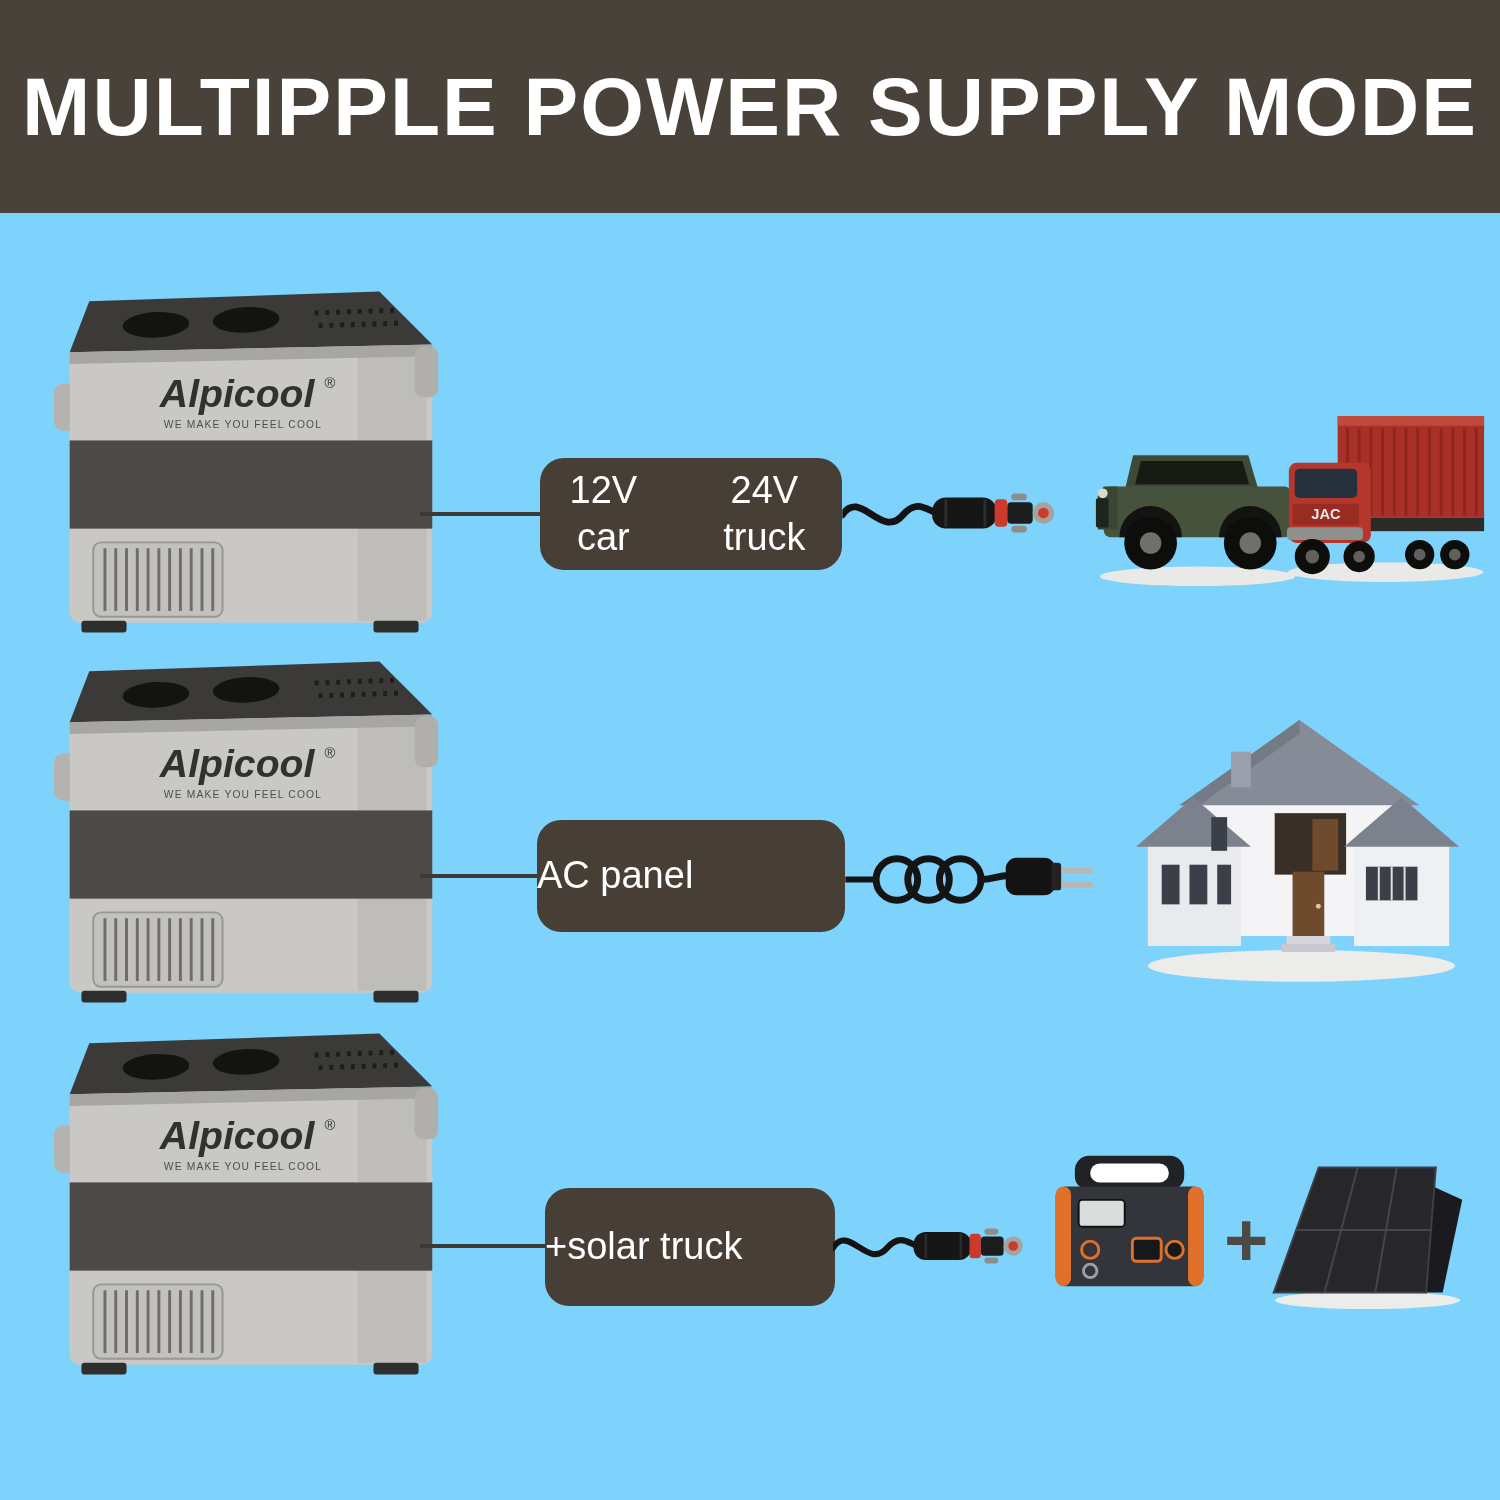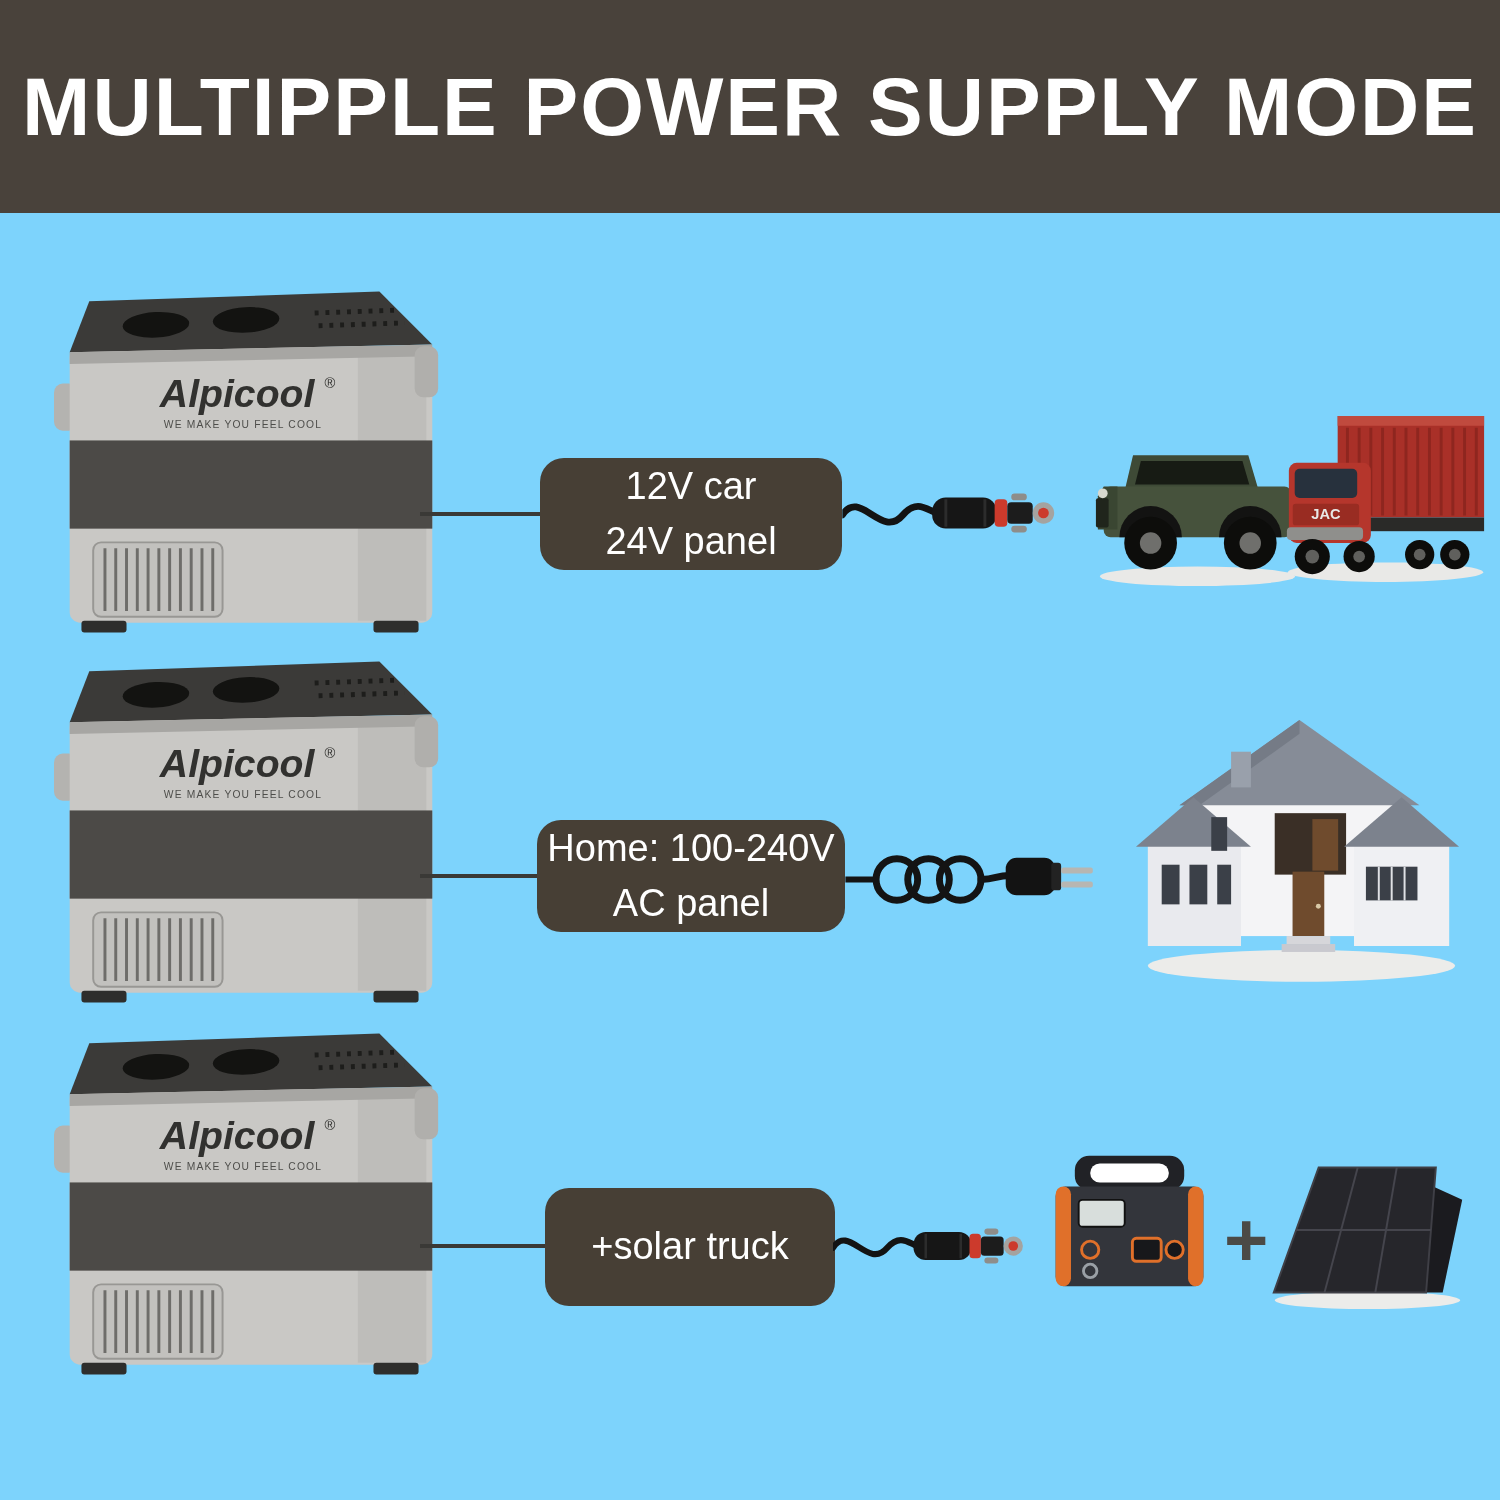--- a/index.html
+++ b/index.html
@@ -1,21 +1,21 @@
 <!DOCTYPE html>
 <html><head>
 <meta charset="utf-8">
 <style>
   html,body{margin:0;padding:0}
   body{background:#ffffff;font-family:"Liberation Sans",sans-serif}
   .page{position:relative;width:1500px;height:1500px;background:#7dd3fc;overflow:hidden}
   .banner{position:absolute;left:0;top:0;width:1500px;height:213px;background:#49423b;display:flex;align-items:center;justify-content:center}
   .page-title{color:#ffffff;font-size:82px;font-weight:700;letter-spacing:2px;white-space:nowrap}
   .connector{position:absolute;height:4px;background:#3a3936}
-  .label-box{position:absolute;background:#473f35;border-radius:24px;color:#ffffff;display:flex;flex-direction:column;align-items:center;justify-content:center;gap:8px;text-align:center}
+  .label-box{position:absolute;background:#473f35;border-radius:24px;color:#ffffff;display:flex;flex-direction:row;align-items:center;gap:20px;text-align:center}
   .label-box span{font-size:38px;line-height:1.25;color:#ffffff}
   .plus-sign{position:absolute;font-size:76px;font-weight:700;color:#4b4a46;line-height:1}
   .art{position:absolute}
   svg{display:block;width:100%;height:100%}
   text{font-family:"Liberation Sans",sans-serif}
 </style>
 </head>
 <body>
 
 <div class="page">
@@ -192,21 +192,21 @@
 
   <section>
     <div class="art" style="left:54px;top:288px;width:392px;height:348px">
       <svg viewBox="0 0 400 352">
           <use href="#cooler-art"></use>
         </svg>
     </div>
     <div class="connector" style="left:420px;top:512px;width:122px"></div>
     <div class="label-box" style="left:540px;top:458px;width:302px;height:112px">
       <span>12V car</span>
-      <span>24V panel</span>
+      <span>24V truck</span>
     </div>
     <div class="art" style="left:842px;top:472px;width:235px;height:82px">
       <svg viewBox="0 0 240 84">
           <use href="#car-plug"></use>
         </svg>
     </div>
     <div class="art" style="left:1090px;top:422px;width:215px;height:168px">
       <svg viewBox="0 0 220 172">
           <use href="#jeep-art"></use>
         </svg>
@@ -219,21 +219,20 @@
   </section>
 
   <section>
     <div class="art" style="left:54px;top:658px;width:392px;height:348px">
       <svg viewBox="0 0 400 352">
           <use href="#cooler-art"></use>
         </svg>
     </div>
     <div class="connector" style="left:420px;top:874px;width:118px"></div>
     <div class="label-box" style="left:537px;top:820px;width:308px;height:112px">
-      <span>Home: 100-240V</span>
       <span>AC panel</span>
     </div>
     <div class="art" style="left:845px;top:830px;width:268px;height:95px">
       <svg viewBox="0 0 270 96">
           <use href="#ac-plug"></use>
         </svg>
     </div>
     <div class="art" style="left:1128px;top:668px;width:342px;height:328px">
       <svg viewBox="0 0 345 330">
           <use href="#house-art"></use>

